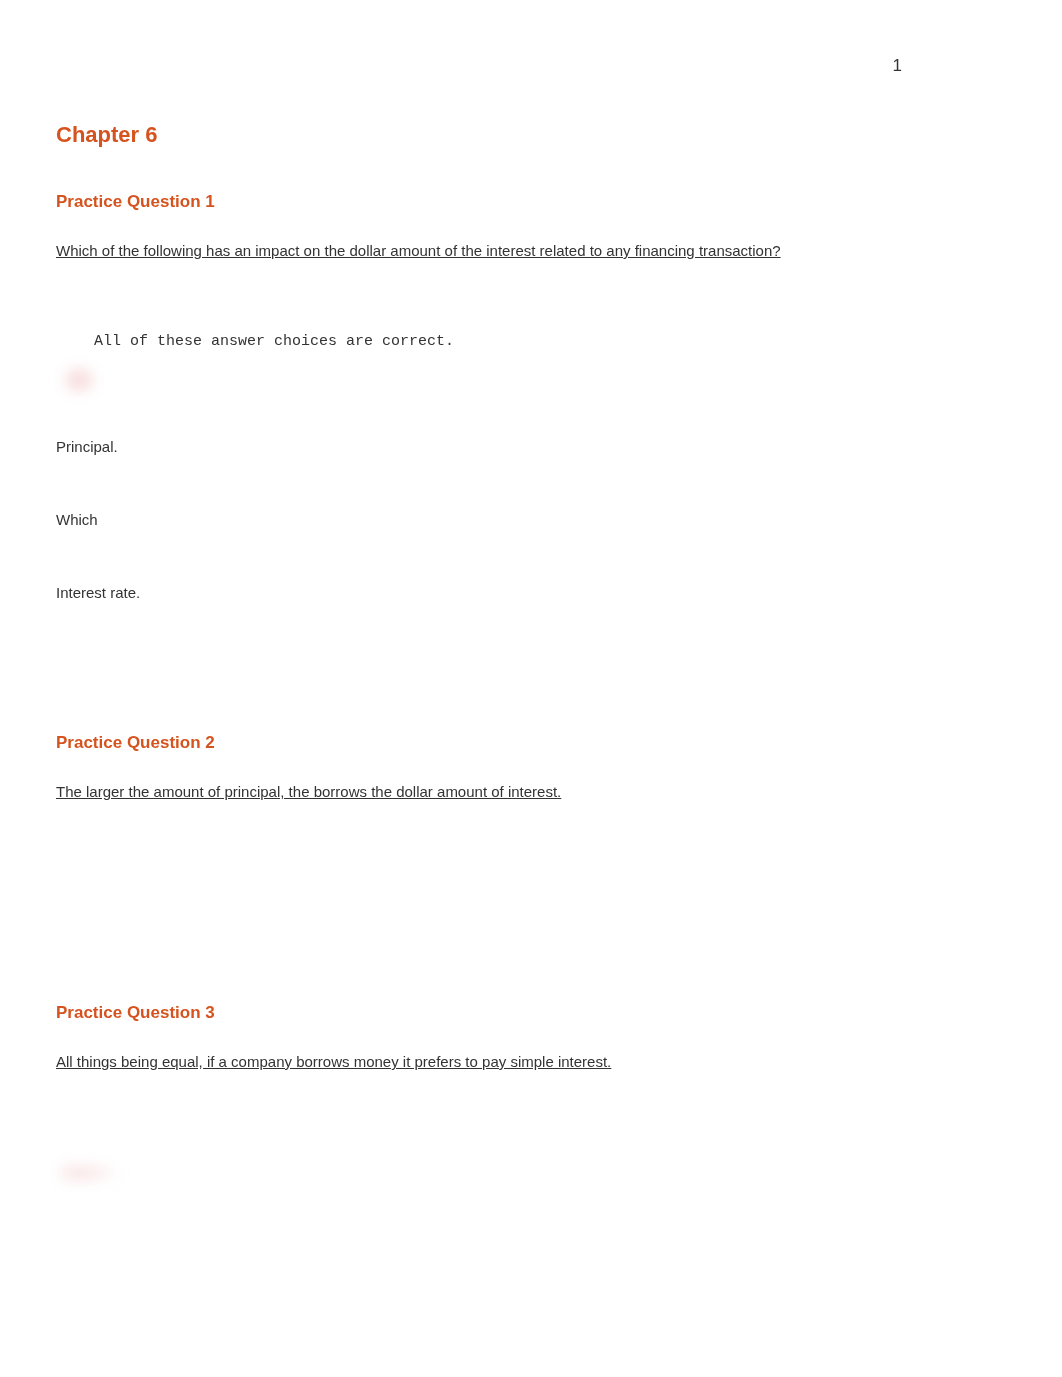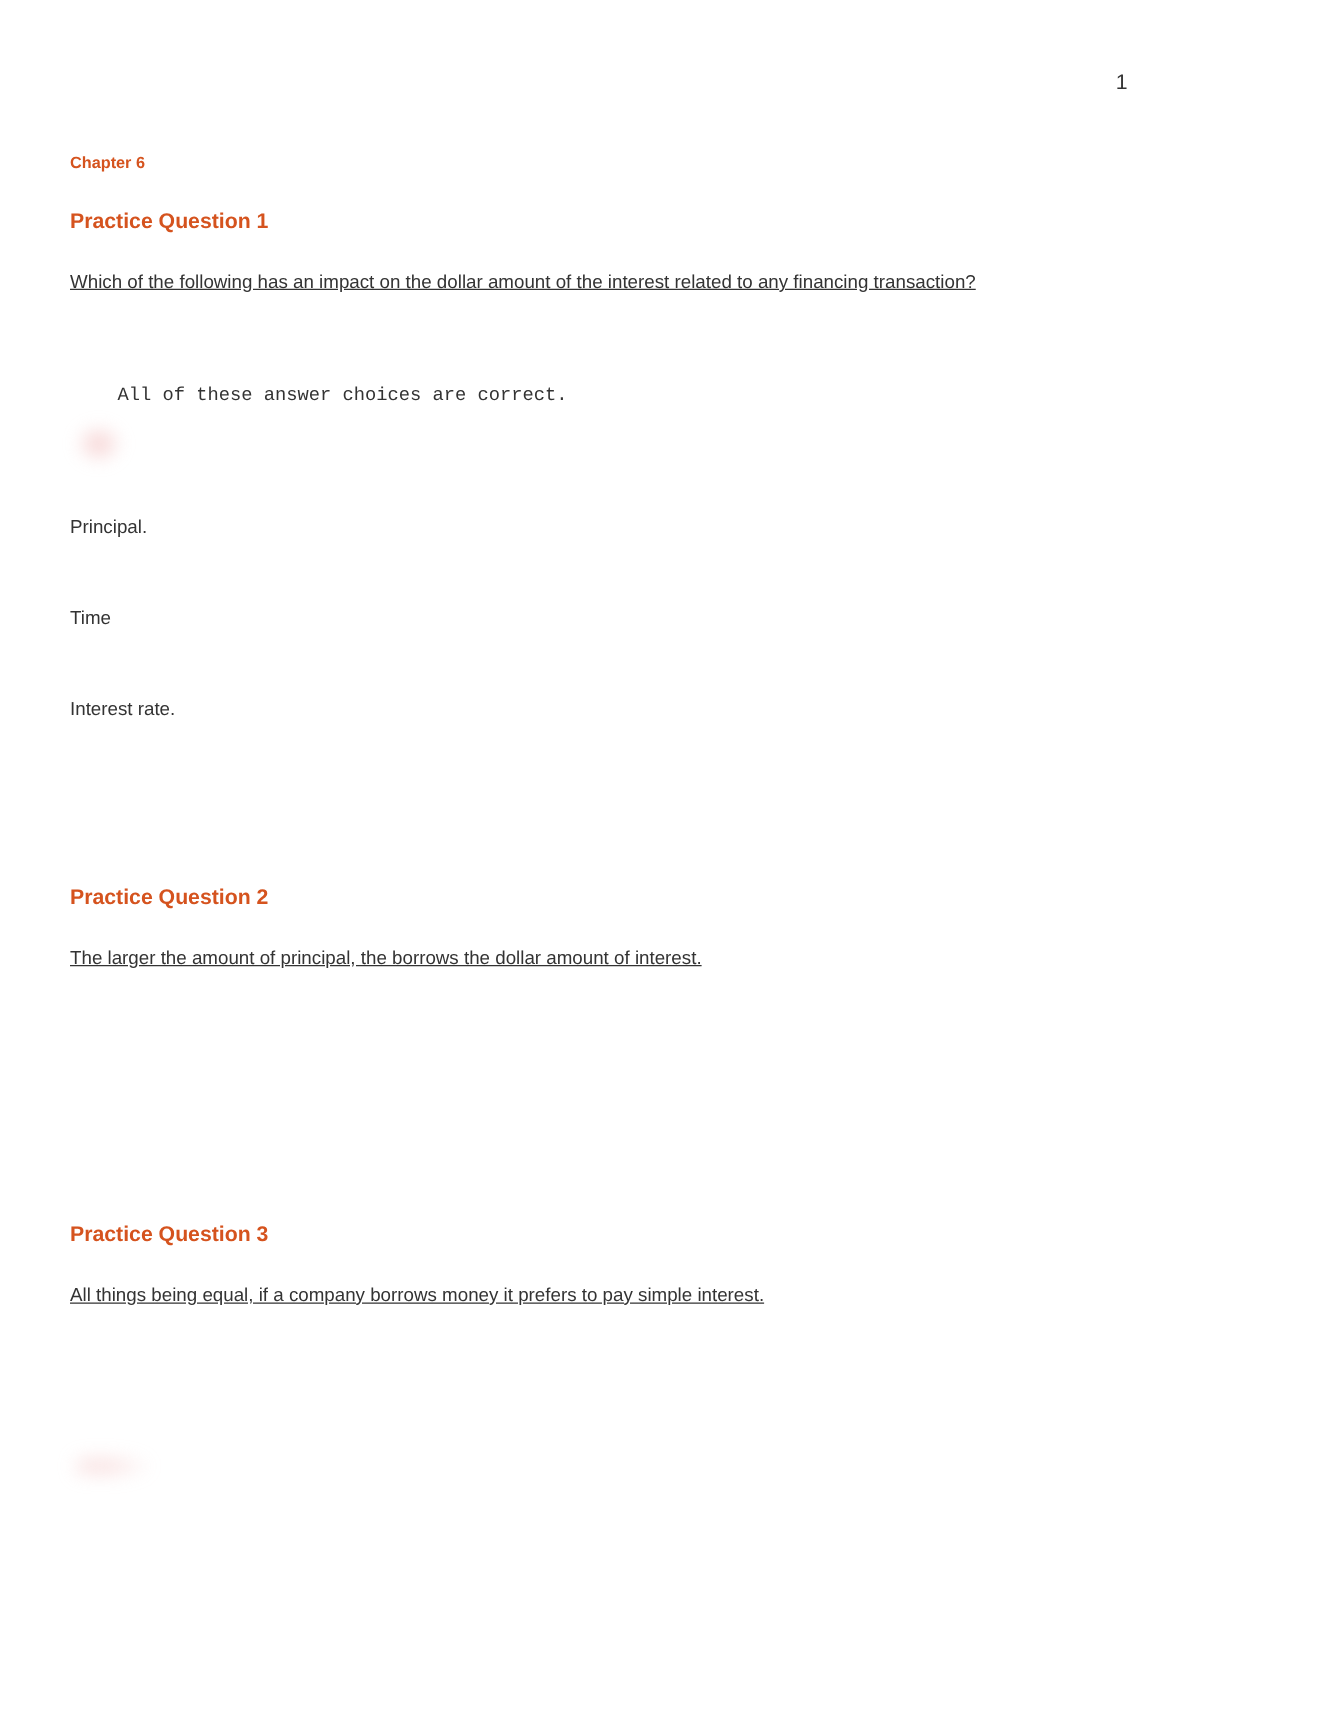--- a/index.html
+++ b/index.html
@@ -19,24 +19,24 @@
       position: absolute;
       top: 56px;
       right: 160px;
       font-size: 17px;
       color: #333333;
     }
     .content {
       padding: 122px 56px 0 56px;
     }
     .chapter-title {
-      font-size: 13px;
+      font-size: 22px;
       font-weight: bold;
       color: #d5531e;
-      margin-bottom: 30px;
+      margin-bottom: 44px;
     }
     .question-title {
       font-size: 17px;
       font-weight: bold;
       color: #d5531e;
       margin-bottom: 28px;
     }
     .question-text {
       font-size: 15px;
       color: #333333;
@@ -94,21 +94,21 @@
   <div class="chapter-title">Chapter 6</div>
 
   <div>
     <div class="question-title">Practice Question 1</div>
     <div class="question-text">Which of the following has an impact on the dollar amount of the interest related to any financing transaction?</div>
 
     <div class="answer-block">
       <div class="answer-option first">All of these answer choices are correct.</div>
       <div class="blur-box"></div>
       <div class="answer-option">Principal.</div>
-      <div class="answer-option">Time</div>
+      <div class="answer-option">Which</div>
       <div class="answer-option">Interest rate.</div>
     </div>
   </div>
 
   <div class="q2-block">
     <div class="question-title">Practice Question 2</div>
     <div class="question-text">The larger the amount of principal, the borrows the dollar amount of interest.</div>
   </div>
 
   <div class="q3-block">

